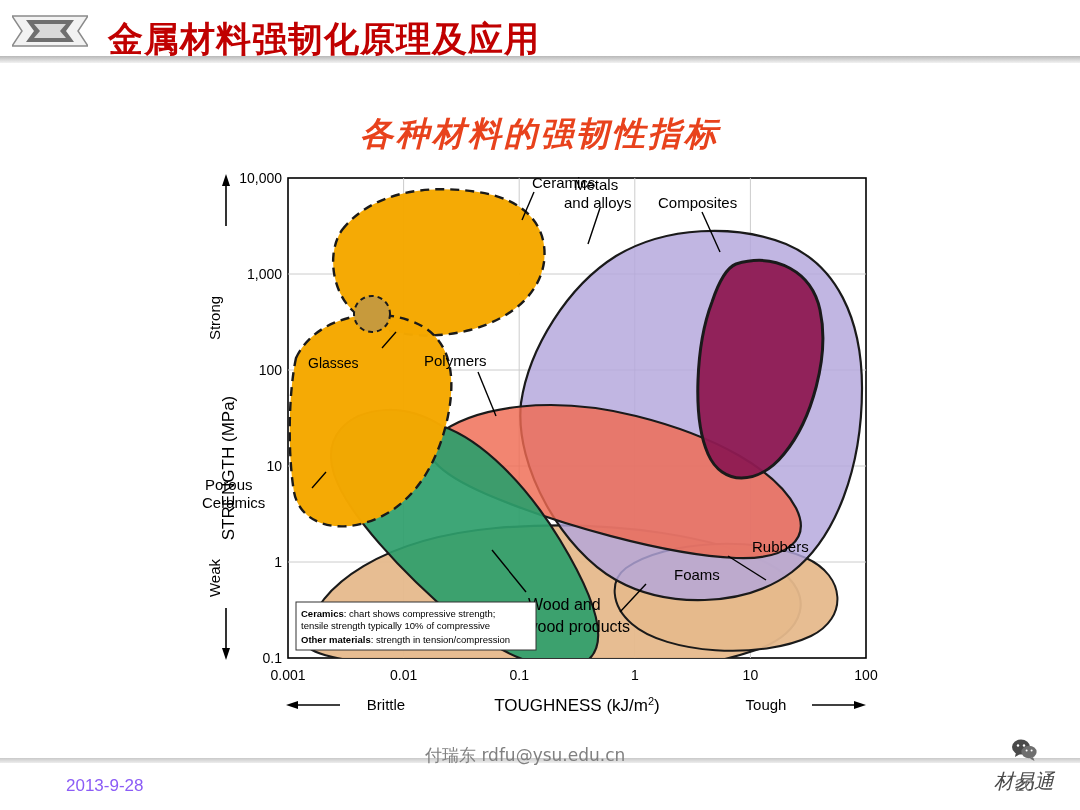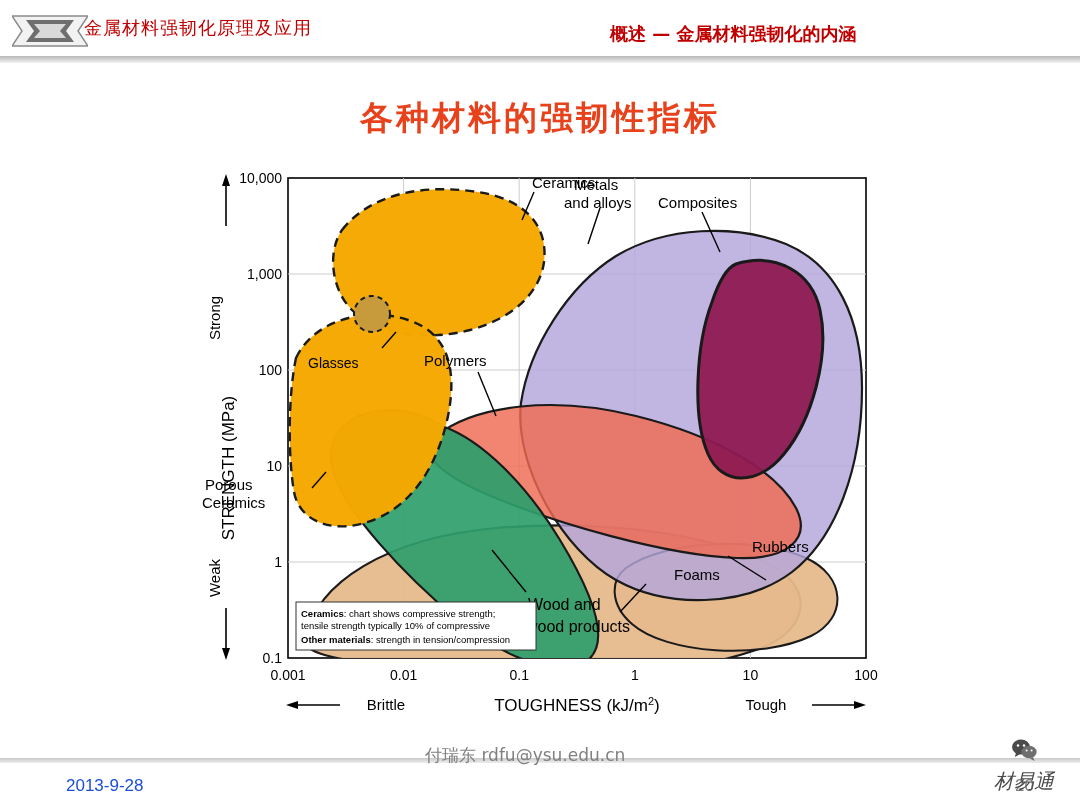--- a/index.html
+++ b/index.html
@@ -22,23 +22,23 @@
     width: 1080px;
     height: 62px;
   }
   .logo-badge {
     position: absolute;
     left: 12px; top: 14px;
     width: 76px; height: 34px;
   }
   .header-title {
     position: absolute;
-    left: 84px; top: 16px;
-    font-size: 18px;
-    font-weight: normal;
+    left: 108px; top: 16px;
+    font-size: 35px;
+    font-weight: bold;
     color: #c00000;
     letter-spacing: 1px;
     white-space: nowrap;
     font-family: "DejaVu Sans", sans-serif;
   }
   .header-subtitle {
     position: absolute;
     left: 610px; top: 22px;
     font-size: 18px;
     font-weight: bold;
@@ -49,28 +49,29 @@
   .header-rule {
     position: absolute;
     left: 0; top: 56px;
     width: 1080px; height: 7px;
     background: linear-gradient(to bottom, #b8b8b8 0%, #d8d8d8 55%, #f2f2f2 100%);
   }
 
   
   .slide-title {
     position: absolute;
-    left: 0; top: 96px;
+    left: 0; top: 112px;
     width: 1080px;
     text-align: center;
     font-size: 33px;
     font-weight: bold;
     color: #e8421c;
     letter-spacing: 3px;
     font-family: "DejaVu Sans", sans-serif;
+    font-style: italic;
   }
 
   
   .figure {
     position: absolute;
     left: 196px; top: 168px;
     width: 690px;
     height: 560px;
   }
   .figure svg { display: block; }
@@ -79,21 +80,21 @@
   .footer-rule {
     position: absolute;
     left: 0; top: 758px;
     width: 1080px; height: 5px;
     background: linear-gradient(to bottom, #c9c9c9, #ededed);
   }
   .footer-date {
     position: absolute;
     left: 66px; top: 776px;
     font-size: 17px;
-    color: #1d4ed8;
+    color: #8b5cf6;
     font-family: "Liberation Sans", sans-serif;
   }
   .footer-author {
     position: absolute;
     left: 425px; top: 744px;
     font-size: 17px;
     color: #808080;
     font-family: "DejaVu Sans", sans-serif;
   }
   .footer-page {
@@ -122,21 +123,20 @@
 
 <div class="header">
   <div class="logo-badge">
     <svg width="76" height="34" viewBox="0 0 76 34">
       <polygon points="0,2 76,2 66,17 76,32 0,32 10,17" fill="#f2f2f2" stroke="#8a8a8a" stroke-width="1.5"></polygon>
       <polygon points="14,6 62,6 54,17 62,28 14,28 22,17" fill="#6e6e6e"></polygon>
       <polygon points="22,10 54,10 48,17 54,24 22,24 28,17" fill="#d9d9d9"></polygon>
     </svg>
   </div>
   <div class="header-title">金属材料强韧化原理及应用</div>
-  <div class="header-subtitle">概述 — 金属材料强韧化的内涵</div>
   <div class="header-rule"></div>
 </div>
 
 <div class="slide-title">各种材料的强韧性指标</div>
 
 <div class="figure">
 <svg width="690" height="560" viewBox="0 0 690 560" xmlns="http://www.w3.org/2000/svg">
   <defs>
     <clipPath id="plotclip">
       <rect x="92" y="10" width="578" height="480"></rect>

